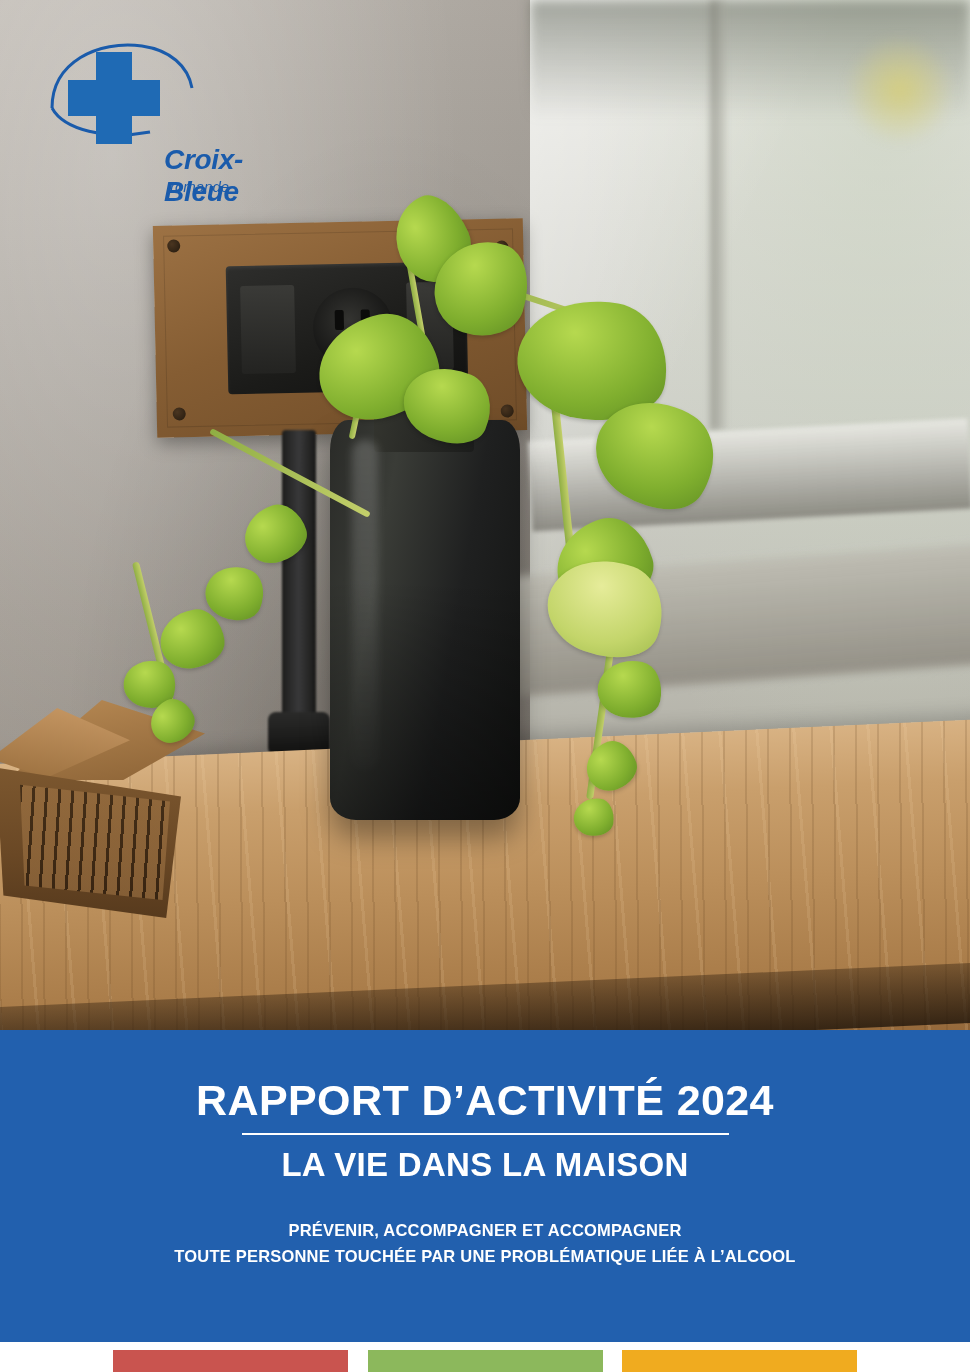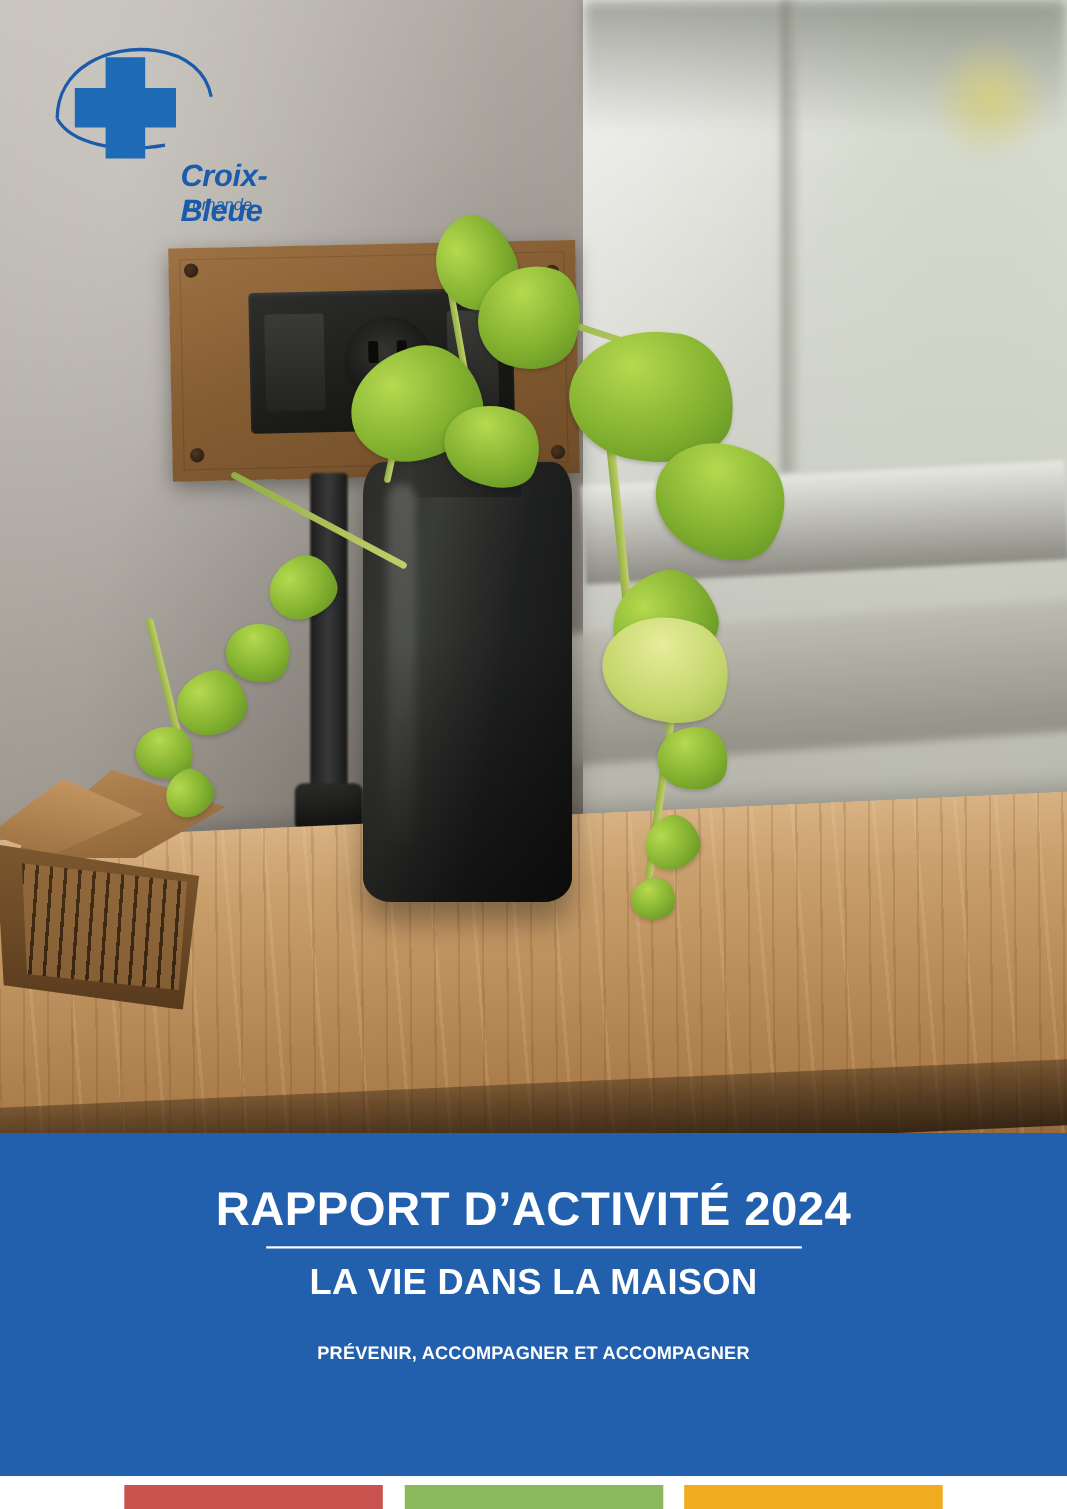--- a/index.html
+++ b/index.html
@@ -448,20 +448,21 @@
       <div class="logo-sub">romande</div>
     </div>
   </div>
 
   <div class="blue">
     <div class="title-main">RAPPORT D’ACTIVITÉ 2024</div>
     <div class="rule"></div>
     <div class="title-sub">LA VIE DANS LA MAISON</div>
     <div class="tagline">
       <div>PRÉVENIR, ACCOMPAGNER ET ACCOMPAGNER</div>
+      <div>TOUTE PERSONNE TOUCHÉE PAR UNE PROBLÉMATIQUE LIÉE À L’ALCOOL</div>
     </div>
   </div>
 
   <div class="bars">
     <div class="bar bar-red"></div>
     <div class="bar bar-green"></div>
     <div class="bar bar-yellow"></div>
   </div>
 
 </div>

